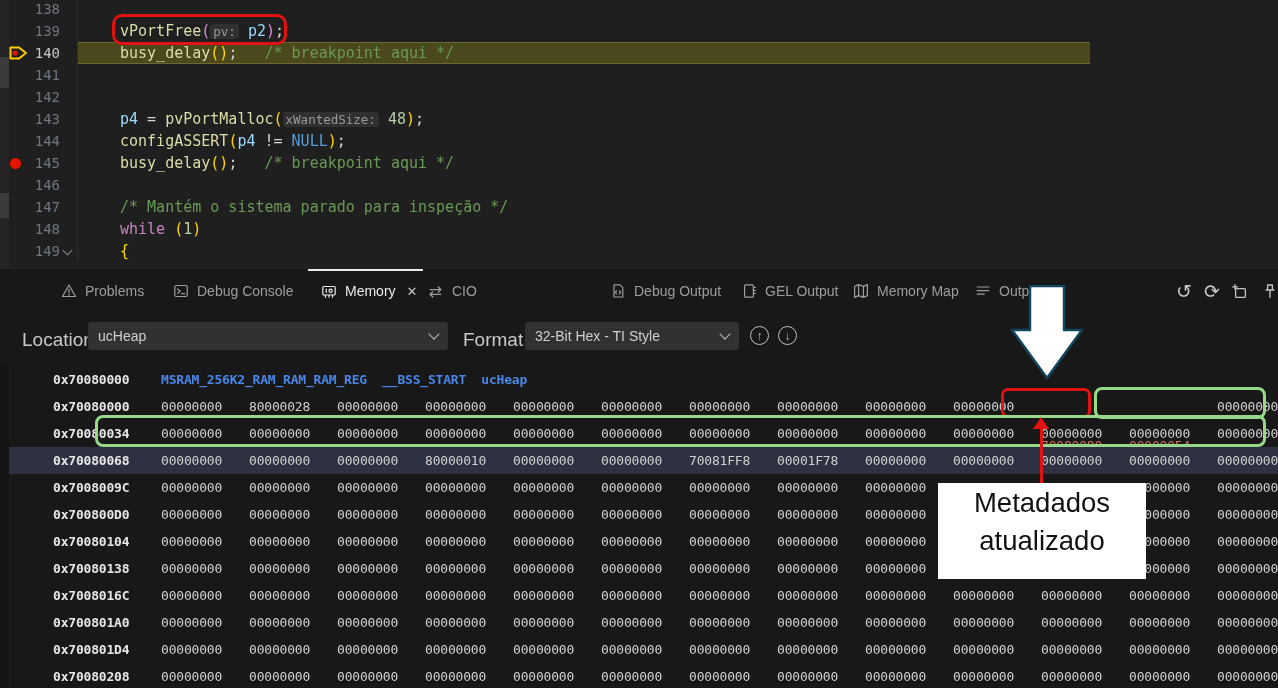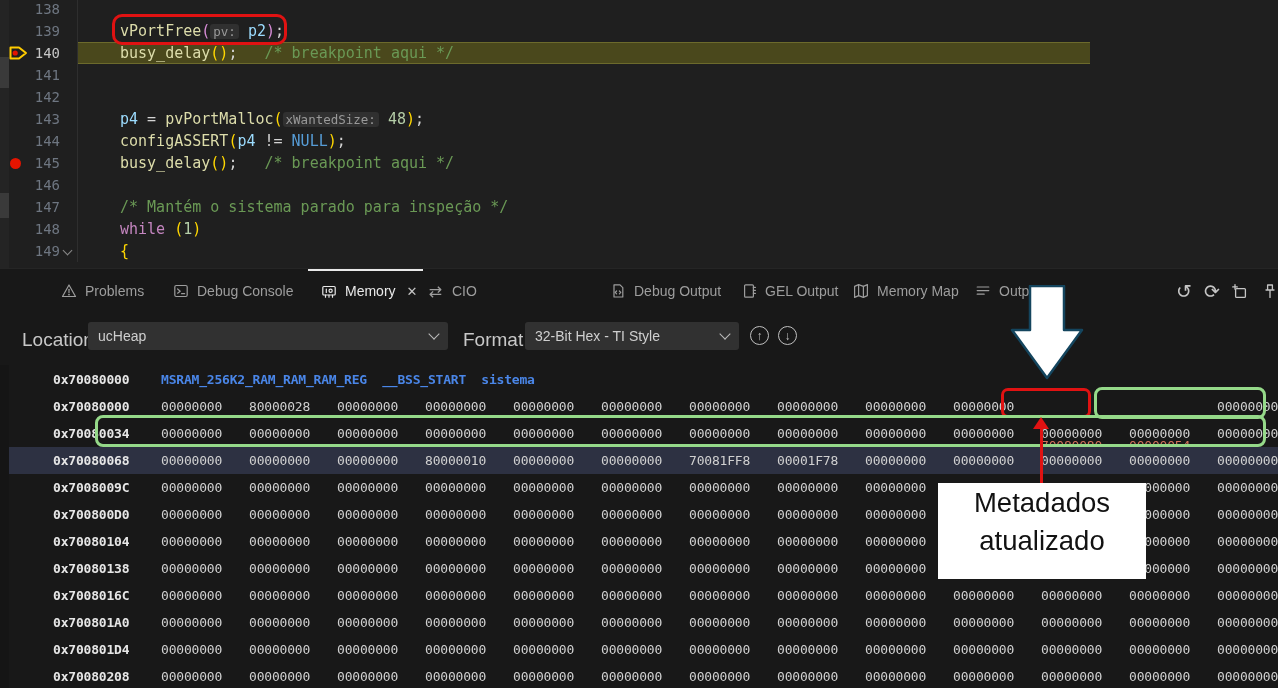--- a/index.html
+++ b/index.html
@@ -244,21 +244,21 @@
     <div class="dropdown" style="left:525px;top:53px;width:214px;height:28px">
       <span>32-Bit Hex - TI Style</span>
       <span class="chev"></span>
     </div>
     <div class="circle-btn" style="left:750px;top:57px">↑</div>
     <div class="circle-btn" style="left:778px;top:57px">↓</div>
 
     <div id="mem-table">
         <div class="mem-row">
           <span class="addr">0x70080000</span>
-          <span class="mlabel">MSRAM_256K2_RAM_RAM_RAM_REG  __BSS_START  sistema</span>
+          <span class="mlabel">MSRAM_256K2_RAM_RAM_RAM_REG  __BSS_START  ucHeap</span>
         </div>
         <div class="mem-row">
           <span class="addr">0x70080000</span>
           <span class="val">00000000</span>
           <span class="val">80000028</span>
           <span class="val">00000000</span>
           <span class="val">00000000</span>
           <span class="val">00000000</span>
           <span class="val">00000000</span>
           <span class="val">00000000</span>

